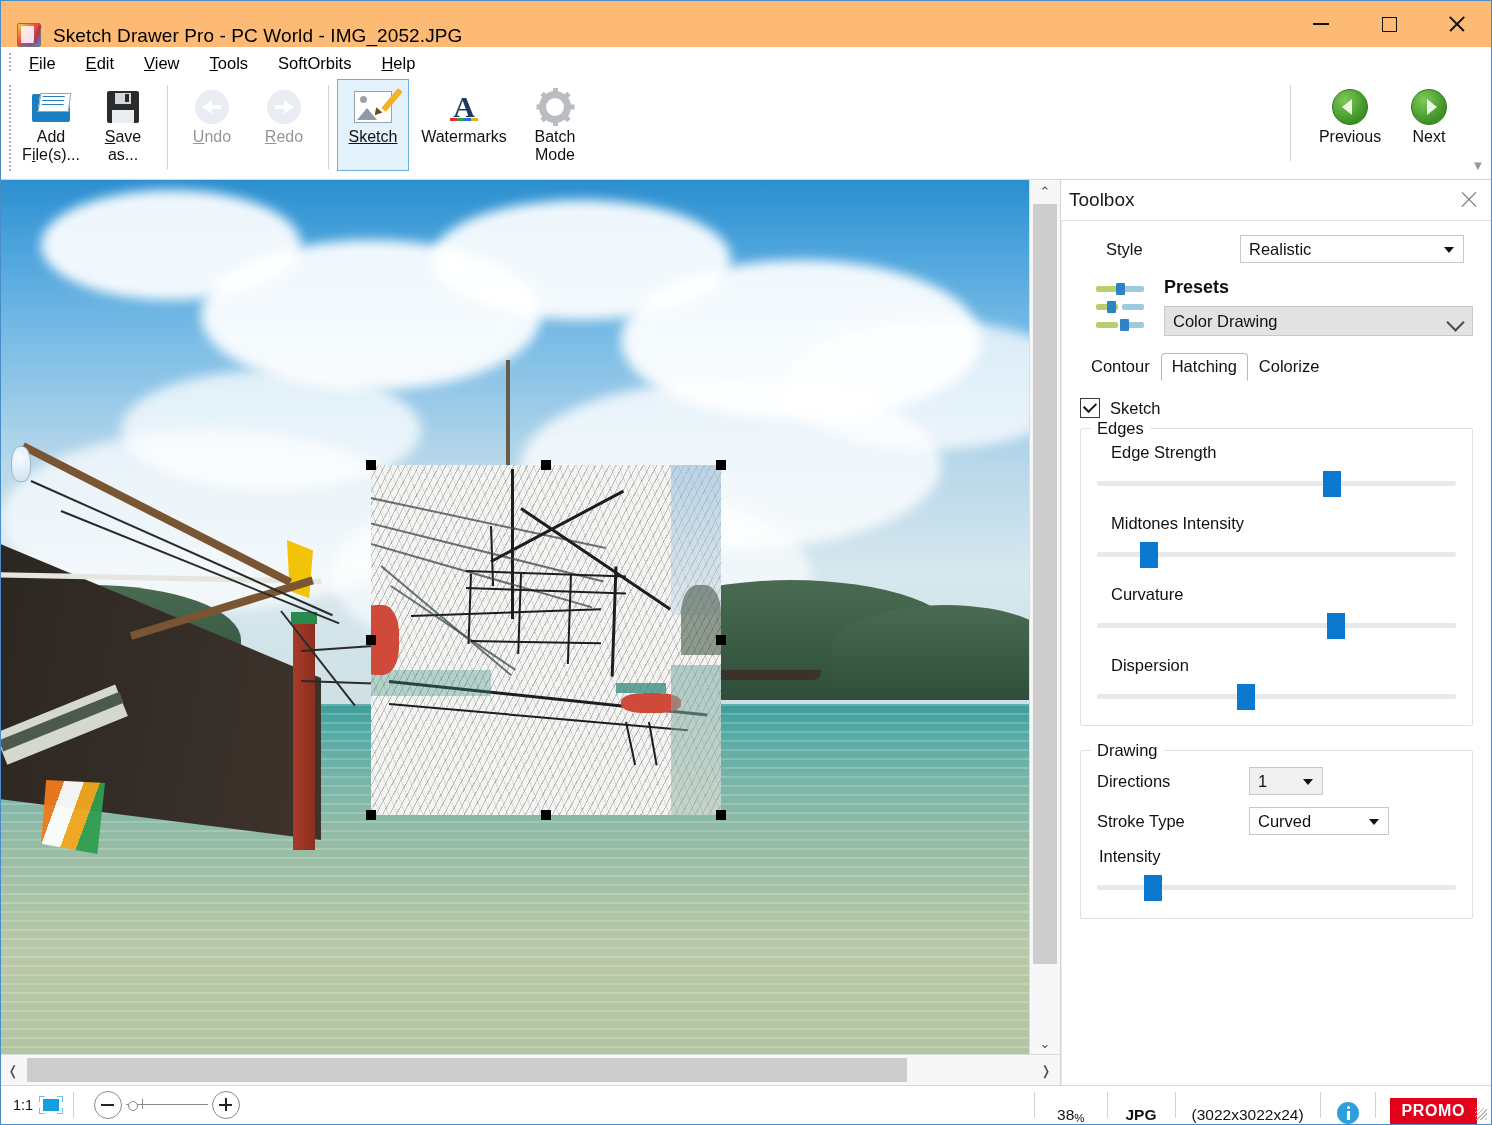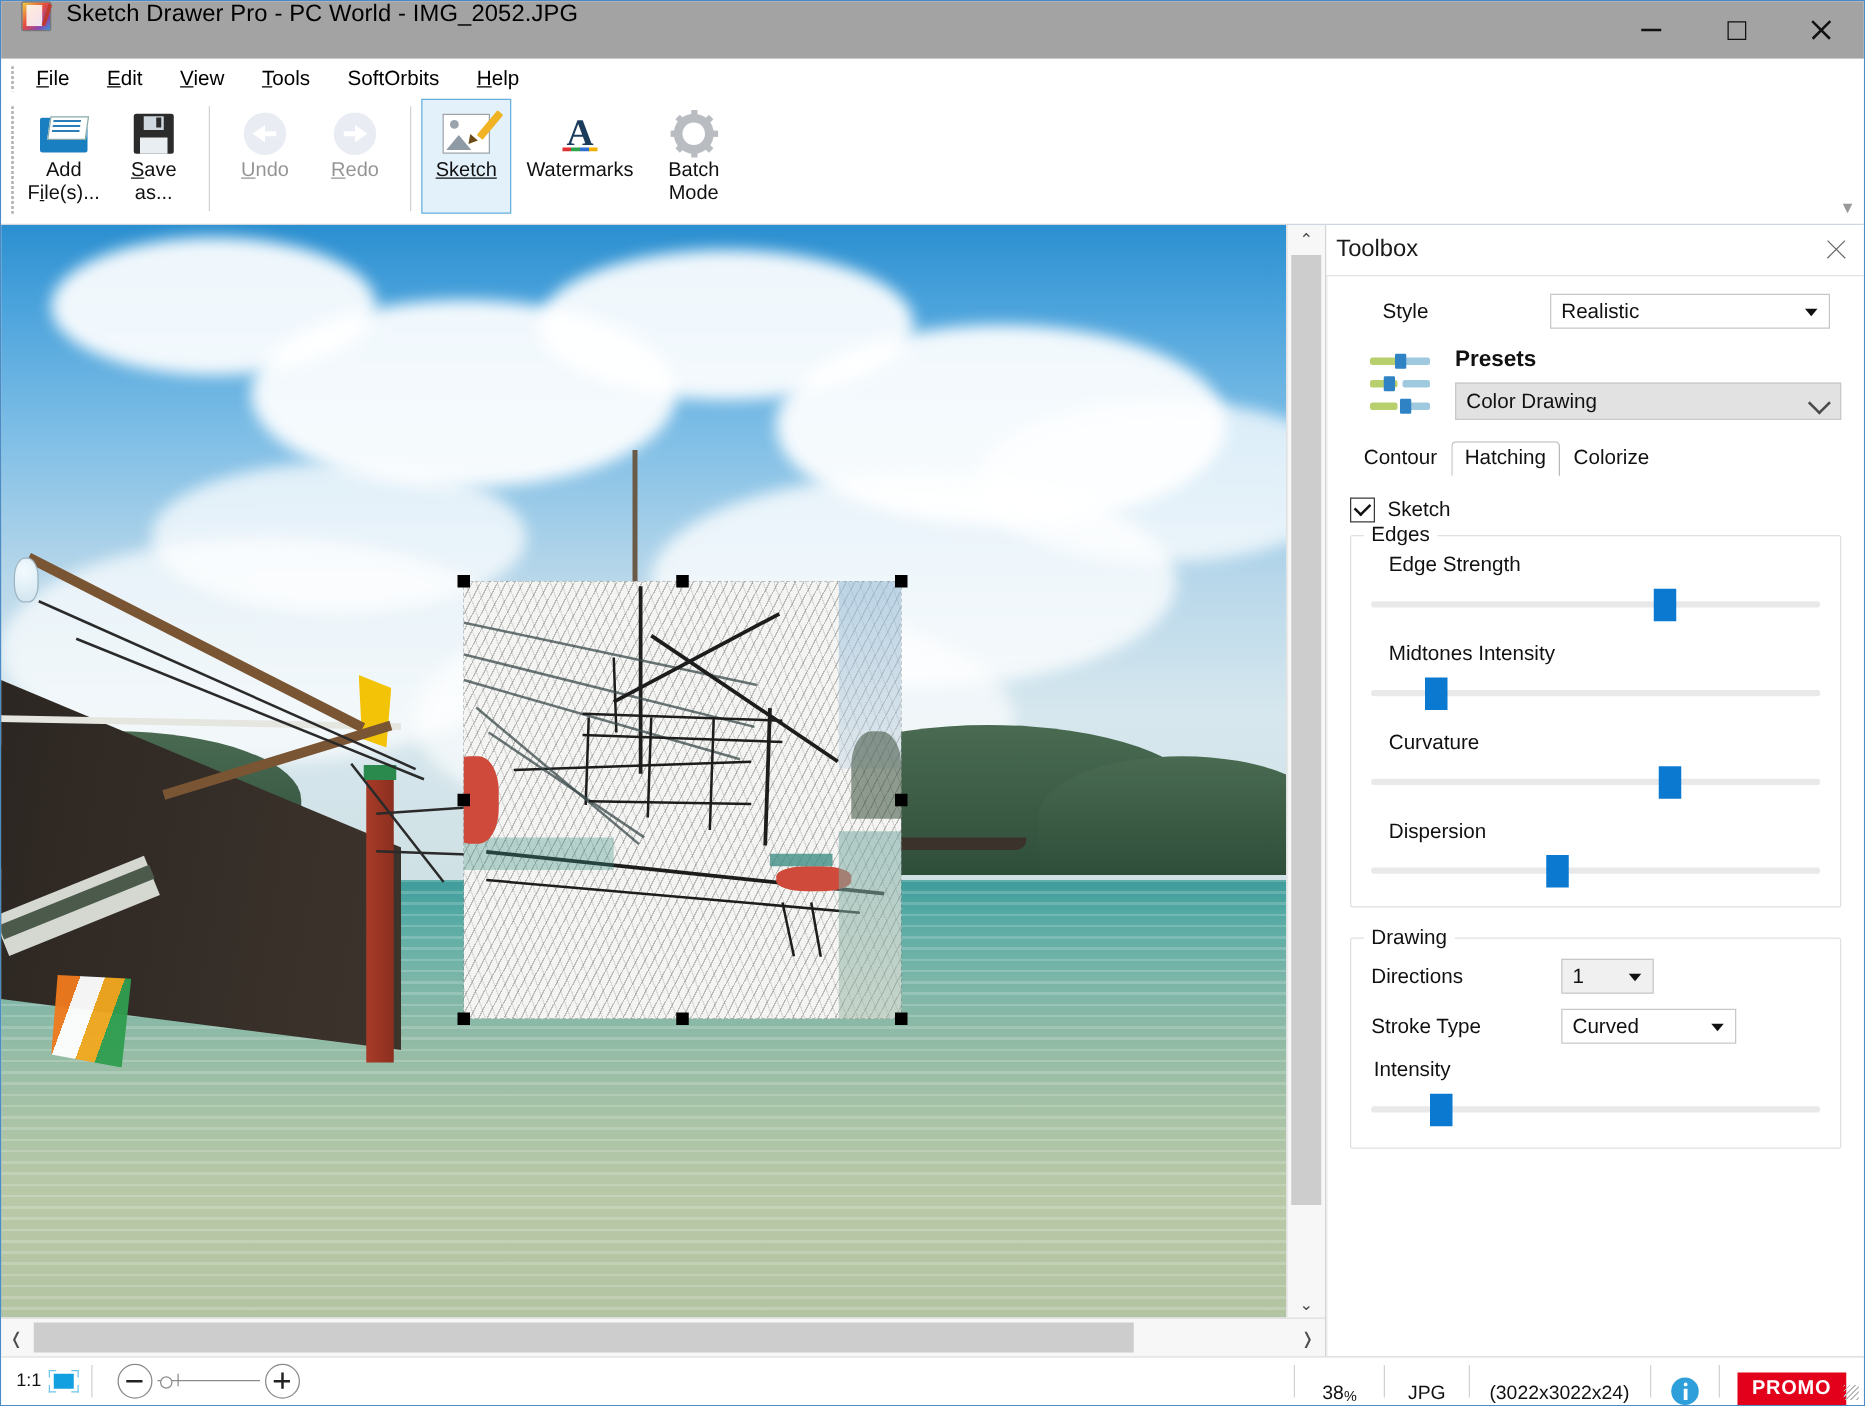--- a/index.html
+++ b/index.html
@@ -12,22 +12,22 @@
   .app{
     position:relative;width:1492px;height:1125px;
     box-sizing:border-box;
     border:1px solid #4a8cc7;
     background:#ffffff;
     display:flex;flex-direction:column;
   }
   
   .titlebar{
     height:46px;flex:0 0 46px;
-    display:flex;align-items:flex-start;
-    background:#a3a3a3;
+    display:flex;align-items:flex-end;
+    background:#fdba74;
     position:relative;
   }
   .app-icon{
     width:22px;height:22px;margin-left:16px;margin-right:12px;
     position:relative;flex:0 0 auto;
     background:linear-gradient(135deg,#f4d03f 0%,#e74c3c 45%,#8e44ad 75%,#3498db 100%);
     border:1px solid #777;border-radius:2px;
   }
   .app-icon::after{
     content:"";position:absolute;left:3px;top:2px;width:13px;height:17px;
@@ -465,20 +465,35 @@
       <div class="tb-label">
         <span>Batch</span><br>
         <span>Mode</span>
       </div>
     </div>
 
     <div class="tb-dots">▼</div>
 
     <div class="tb-spacer"></div>
 
+    <div class="tb-right">
+      <div class="tb-sep" style="margin-right:16px"></div>
+      <div class="tb-btn" style="width:86px">
+        <div class="tb-ico">
+            <div class="nav-circle prev"></div>
+          </div>
+        <div class="tb-label">Previous</div>
+      </div>
+      <div class="tb-btn" style="width:72px">
+        <div class="tb-ico">
+            <div class="nav-circle next"></div>
+          </div>
+        <div class="tb-label">Next</div>
+      </div>
+    </div>
   </div>
 
   <div class="body-row">
 
     <div class="canvas-wrap">
       <div class="canvas-area">
 
         <div class="canvas">
           <div class="photo">
             <div class="sky"></div>
@@ -721,21 +736,21 @@
       </div>
       <div class="zbtn plus"></div>
     </div>
     <div class="st-spacer"></div>
     <div class="st-div"></div>
     <div class="st-cell pct">
       <span>38</span>
         <small>%</small>
     </div>
     <div class="st-div"></div>
-    <div class="st-cell" style="padding:0 18px;">JPG</div>
+    <div class="st-cell" style="padding:0 18px;font-weight:bold;">JPG</div>
     <div class="st-div"></div>
     <div class="st-cell" style="padding:0 16px;">(3022x3022x24)</div>
     <div class="st-div"></div>
     <div class="st-cell" style="padding:0 16px;">
       <div class="info-ico"></div>
     </div>
     <div class="st-div"></div>
     <div class="st-cell" style="padding:0 14px 0 14px;">
       <div class="promo">PROMO</div>
     </div>

